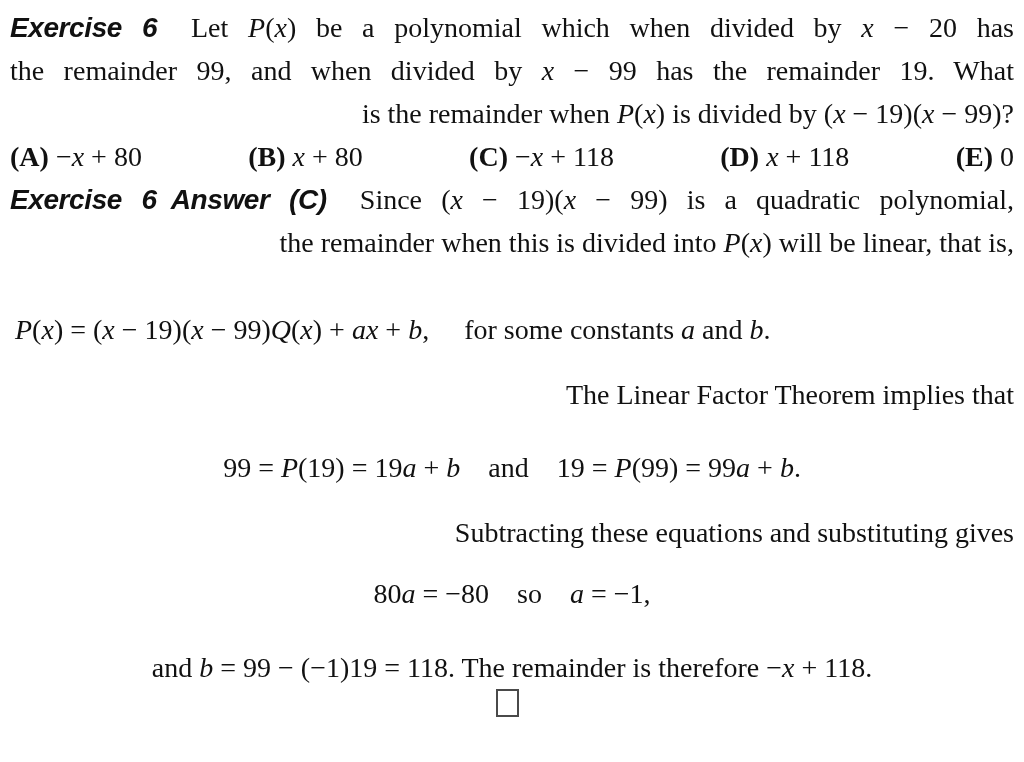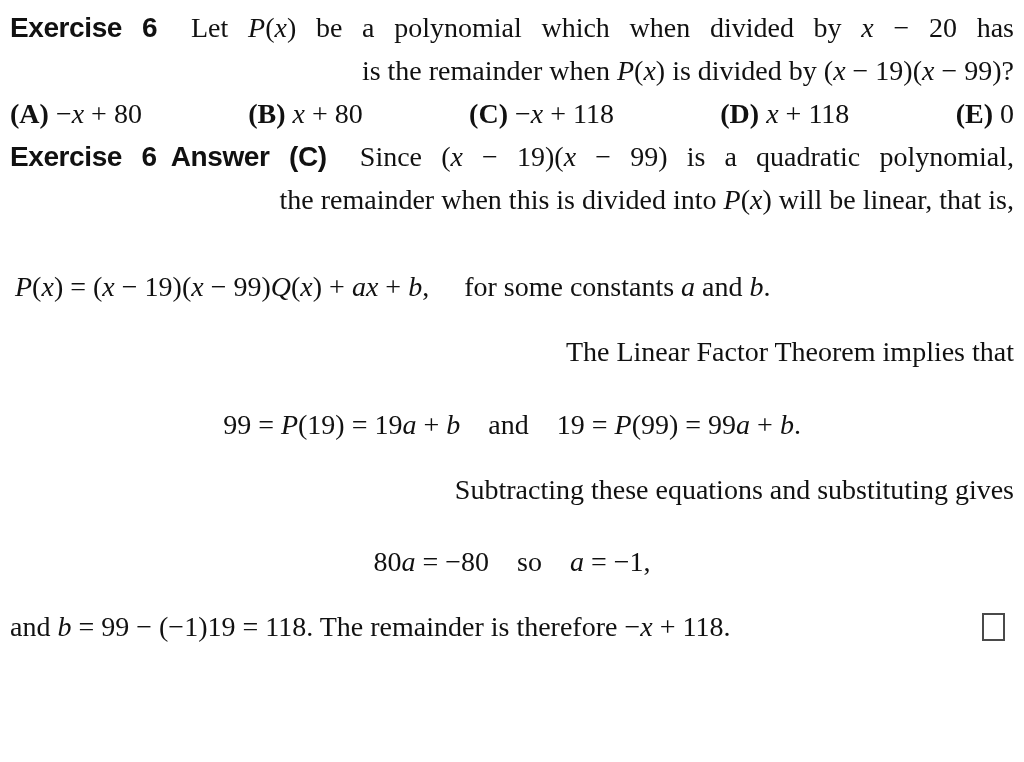--- a/index.html
+++ b/index.html
@@ -25,67 +25,70 @@
   .line.justified {
     text-align: justify;
     text-align-last: justify;
   }
   .seg-it { font-style: italic; }
   .seg-b  { font-weight: bold; }
   .seg-bs {
     font-family: "Liberation Sans", sans-serif;
     font-weight: 700;
     letter-spacing: -0.4px;
+    font-style: italic;
   }
   .choices-row {
     display: flex;
     justify-content: space-between;
     margin-top: 0;
     white-space: pre;
   }
   .solution-intro { }
   .equation-left {
     margin-top: 44px;
     padding-left: 5px;
     white-space: pre;
   }
   .prose-line { margin-top: 22px; }
   .equation-center {
     margin-top: 30px;
     text-align: center;
     white-space: pre;
   }
   .equation-center-2 {
-    margin-top: 29px;
+    margin-top: 18px;
     text-align: center;
     white-space: pre;
   }
   .final-row {
-    margin-top: 22px;
+    margin-top: 31px;
     display: flex;
     justify-content: space-between;
     align-items: center;
+    flex-direction: column;
   }
   .final-text { white-space: pre-wrap; }
   .qed-box {
     display: inline-block;
     width: 19px;
     height: 24px;
     border: 2px solid #4a4a4a;
     margin-right: 9px;
     flex: 0 0 auto;
   }
 </style>
 </head>
 <body>
 
 <main>
 
   <section>
     <div class="line justified"><span class="seg-bs">Exercise 6</span><span>  Let </span><span class="seg-it">P</span><span>(</span><span class="seg-it">x</span><span>) be a polynomial which when divided by </span><span class="seg-it">x</span><span> − 20 has</span></div>
+    <div class="line justified"><span>the remainder 99, and when divided by </span><span class="seg-it">x</span><span> − 99 has the remainder 19. What</span></div>
     <div class="line"><span>is the remainder when </span><span class="seg-it">P</span><span>(</span><span class="seg-it">x</span><span>) is divided by (</span><span class="seg-it">x</span><span> − 19)(</span><span class="seg-it">x</span><span> − 99)?</span></div>
 
     <div class="choices-row">
       <span class="line"><span class="seg-b">(A)</span><span> −</span><span class="seg-it">x</span><span> + 80</span></span>
       <span class="line"><span class="seg-b">(B)</span><span> </span><span class="seg-it">x</span><span> + 80</span></span>
       <span class="line"><span class="seg-b">(C)</span><span> −</span><span class="seg-it">x</span><span> + 118</span></span>
       <span class="line"><span class="seg-b">(D)</span><span> </span><span class="seg-it">x</span><span> + 118</span></span>
       <span class="line"><span class="seg-b">(E)</span><span> 0</span></span>
     </div>
   </section>

